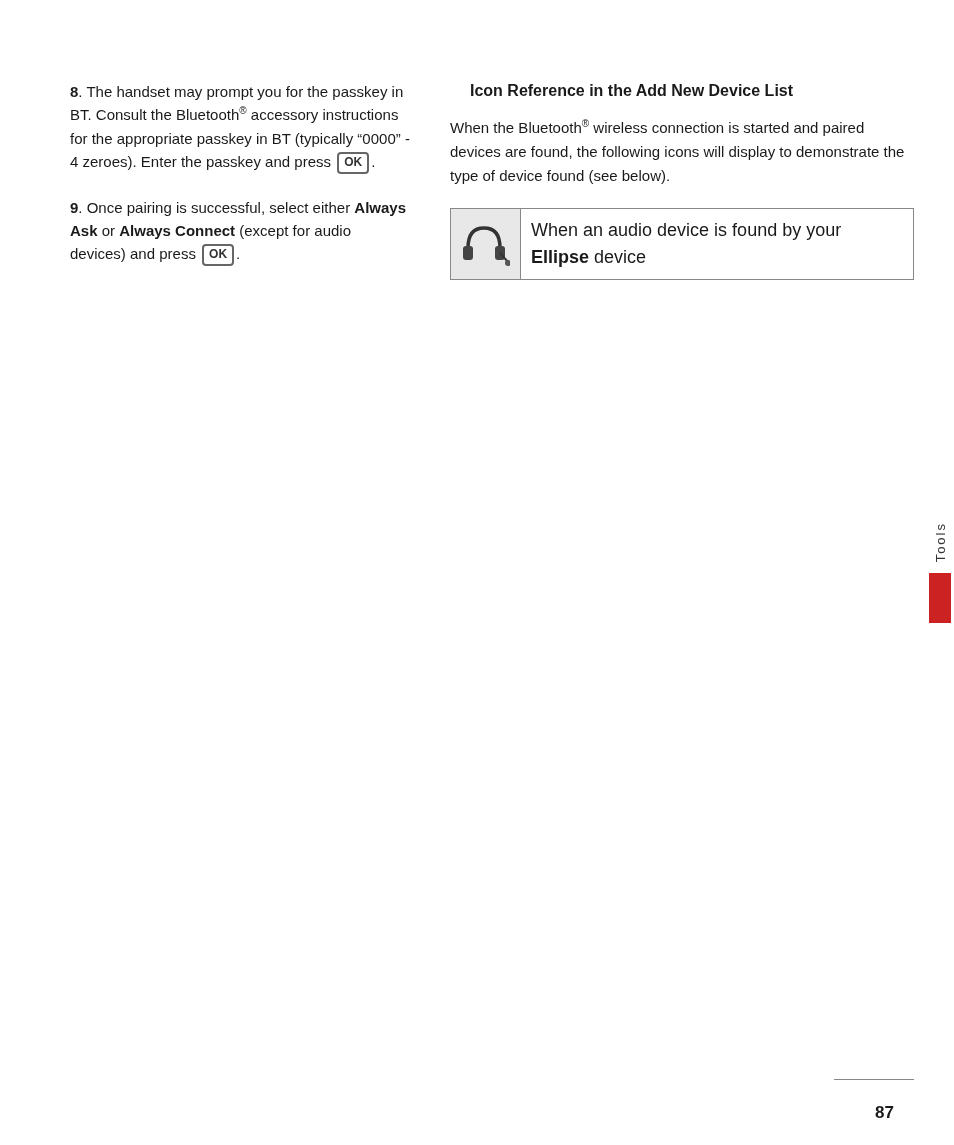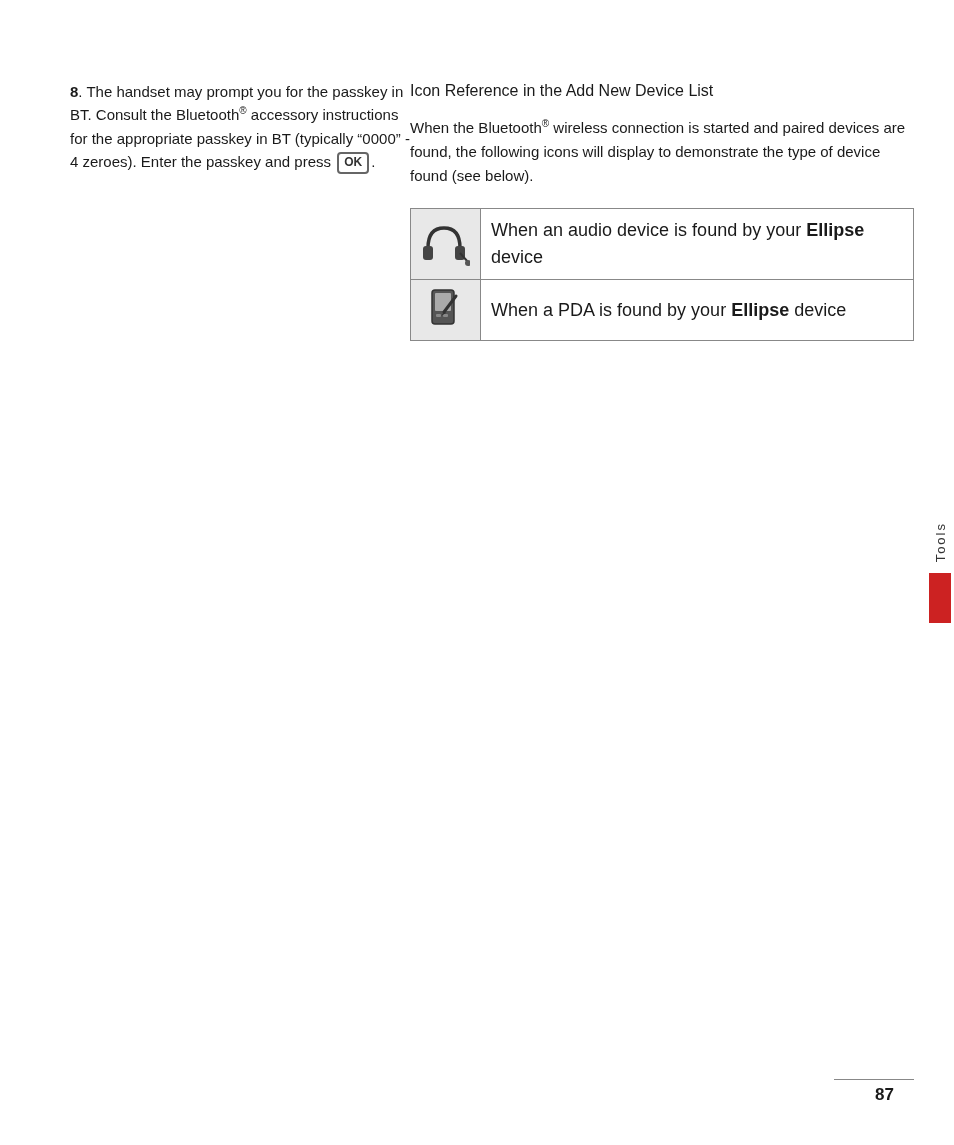--- a/index.html
+++ b/index.html
@@ -23,20 +23,21 @@
       display: flex;
       width: 954px;
       height: 1145px;
       position: relative;
     }
 
     .main-content {
       flex: 1;
       padding: 80px 40px 40px 70px;
       display: flex;
+      gap: 40px;
     }
 
     .left-column {
       width: 340px;
       flex-shrink: 0;
     }
 
     .right-column {
       flex: 1;
     }
@@ -62,23 +63,24 @@
     .bold {
       font-weight: bold;
     }
 
     sup {
       font-size: 10px;
     }
 
     .section-title {
       font-size: 16px;
-      font-weight: normal;
+      font-weight: bold;
       line-height: 1.4;
       margin-bottom: 14px;
+      margin-left: 20px;
     }
 
     .intro-text {
       font-size: 15px;
       line-height: 1.6;
       margin-bottom: 20px;
     }
 
     .device-table {
       border-collapse: collapse;
@@ -137,21 +139,21 @@
 
     .sidebar-tab-bar {
       width: 22px;
       height: 50px;
       background: #cc2222;
       margin-top: 4px;
     }
 
     .page-number {
       position: absolute;
-      bottom: 40px;
+      bottom: 22px;
       right: 60px;
       font-size: 17px;
       font-weight: bold;
       color: #1a1a1a;
     }
 
     .page-number-line {
       position: absolute;
       bottom: 65px;
       right: 40px;
@@ -167,20 +169,25 @@
   <div class="main-content">
 
     <div class="left-column">
 
       <div class="list-item">
         <span style="font-size:15px; line-height:1.55;">
           <strong>8</strong>. The handset may prompt you for the passkey in BT. Consult the Bluetooth<sup>®</sup> accessory instructions for the appropriate passkey in BT (typically “0000” - 4 zeroes). Enter the passkey and press <span class="ok-button-inline">OK</span>.
         </span>
       </div>
 
+      <div class="list-item">
+        <span style="font-size:15px; line-height:1.55;">
+          <strong>9</strong>. Once pairing is successful, select either <span class="bold">Always Ask</span> or <span class="bold">Always Connect</span> (except for audio devices) and press <span class="ok-button-inline">OK</span>.
+        </span>
+      </div>
 
 
     </div>
 
     <div class="right-column">
 
       <div class="section-title">Icon Reference in the Add New Device List</div>
 
       <div class="intro-text">
         When the Bluetooth<sup>®</sup> wireless connection is started and paired devices are found, the following icons will display to demonstrate the type of device found (see below).
@@ -205,41 +212,20 @@
                   <circle cx="50" cy="43" r="3" fill="#555"></circle>
                 </svg>
               </div>
             </td>
             <td class="desc-cell">
               When an audio device is found by your <strong>Ellipse</strong> device
             </td>
           </tr>
 
 
-          <tr>
-            <td class="icon-cell">
-              <div class="device-icon">
-
-                <svg width="52" height="48" viewBox="0 0 52 48">
-
-                  <rect x="14" y="4" width="22" height="34" rx="3" fill="#555" stroke="#333" stroke-width="1.5"></rect>
-                  <rect x="17" y="7" width="16" height="18" rx="1" fill="#aaa"></rect>
-
-                  <rect x="18" y="28" width="5" height="3" rx="1" fill="#888"></rect>
-                  <rect x="25" y="28" width="5" height="3" rx="1" fill="#888"></rect>
-
-                  <line x1="38" y1="10" x2="26" y2="26" stroke="#333" stroke-width="3" stroke-linecap="round"></line>
-                  <polygon points="26,26 23,30 28,27" fill="#333"></polygon>
-                </svg>
-              </div>
-            </td>
-            <td class="desc-cell">
-              When a PDA is found by your <strong>Ellipse</strong> device
-            </td>
-          </tr>
 
 
         </tbody>
       </table>
 
     </div>
   </div>
 
   <div class="sidebar-tab">
     <span class="sidebar-tab-label">Tools</span>

